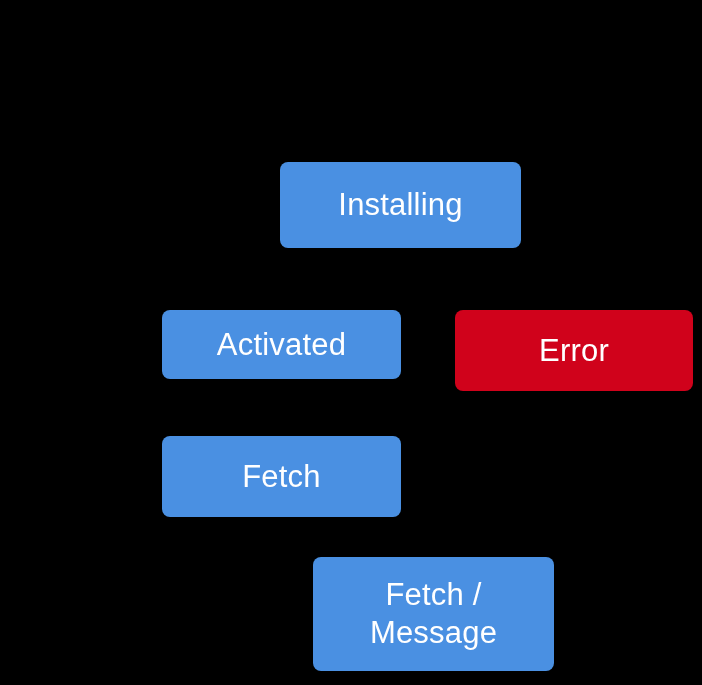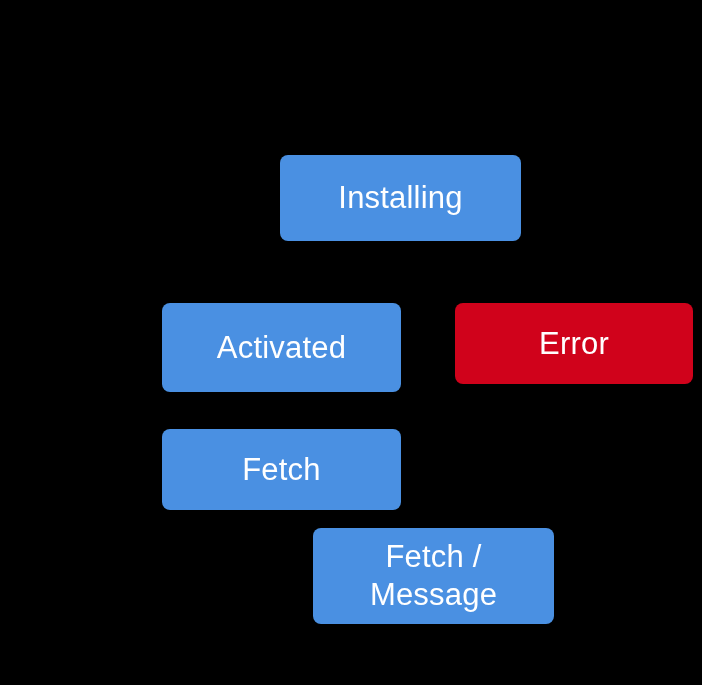--- a/index.html
+++ b/index.html
@@ -21,50 +21,51 @@
     align-items: center;
     justify-content: center;
     text-align: center;
     border-radius: 8px;
     color: #ffffff;
     font-weight: 300;
     letter-spacing: 0.2px;
     line-height: 1.22;
     box-sizing: border-box;
     padding: 2px 8px;
+    margin-top: 7px;
     -webkit-font-smoothing: antialiased;
   }
   .node-label {
     display: block;
     white-space: pre-line;
   }
 
   
   #node-installing {
     left: 280px;  top: 155px;  width: 241px; height: 86px;
     background: #4a90e2; font-size: 31px;
   }
   #node-activated {
-    left: 162px;  top: 303px;  width: 239px; height: 89px;
+    left: 162px;  top: 303px;  width: 239px; height: 69px;
     background: #4a90e2; font-size: 31px;
   }
   #node-error {
     left: 455px;  top: 303px;  width: 238px; height: 81px;
     background: #d0021b; font-size: 31px; align-items: center;
   }
   #node-idle {
     left: 162px;  top: 429px;  width: 239px; height: 81px;
     background: #4a90e2; font-size: 31px;
   }
   #node-terminated {
     left: 10px;   top: 562px;  width: 240px; height: 76px;
     background: #f5a623; font-size: 31px;
   }
   #node-fetch-message {
-    left: 313px;  top: 528px;  width: 241px; height: 96px;
+    left: 313px;  top: 550px;  width: 241px; height: 114px;
     background: #4a90e2; font-size: 31px;
   }
 </style>
 </head>
 <body>
 
 <div id="canvas">
 
   <div class="node" id="node-installing">
     <span class="node-label">Installing</span>

